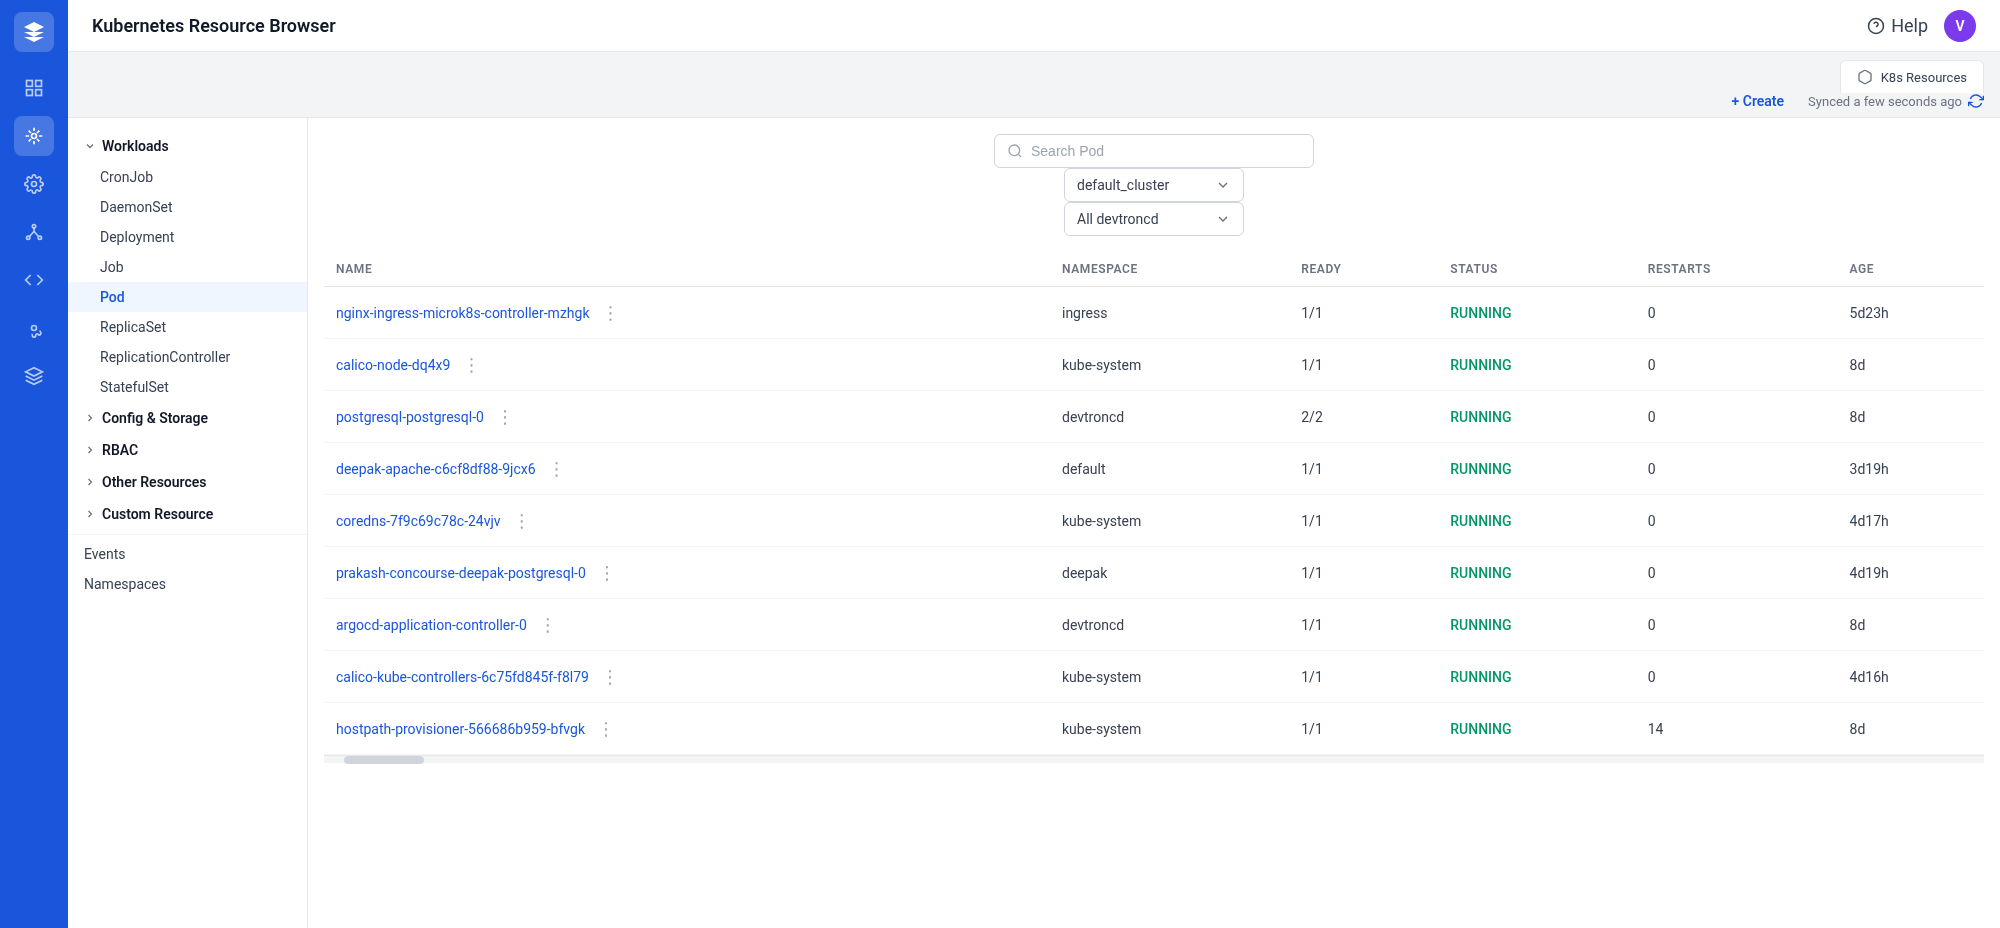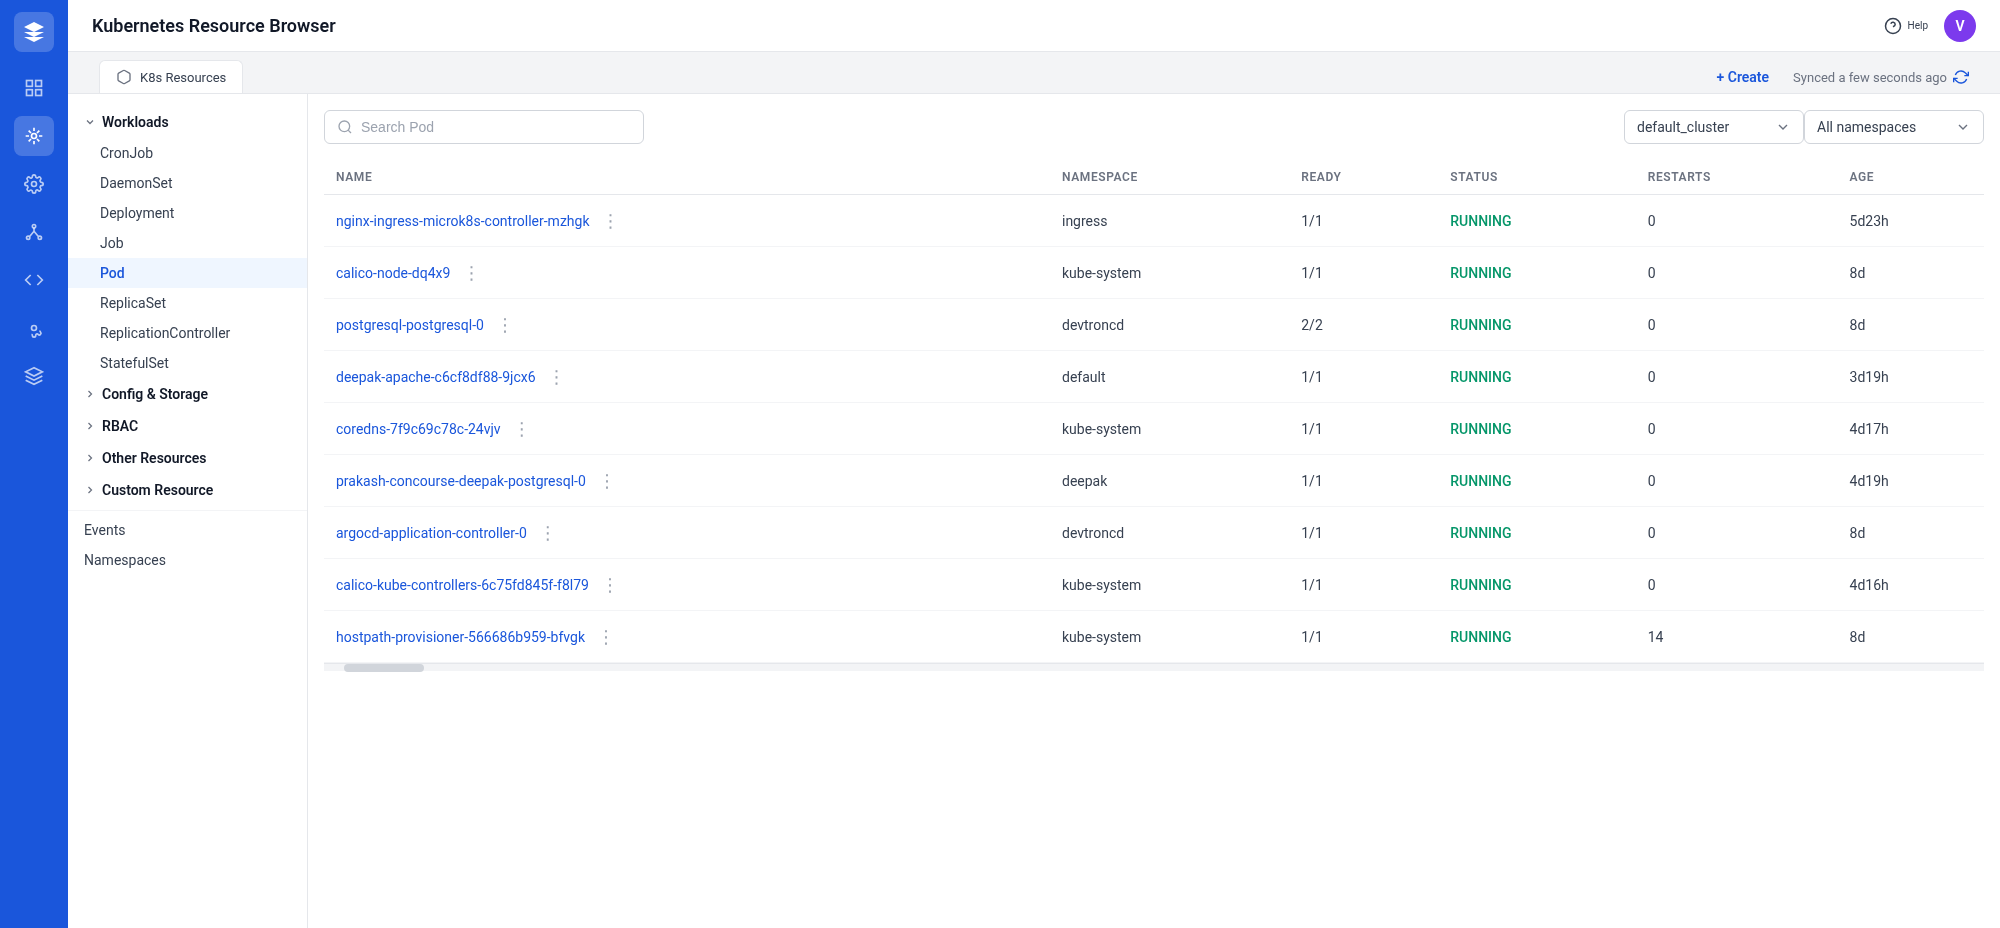--- a/index.html
+++ b/index.html
@@ -49,33 +49,34 @@
       padding: 0 24px;
       height: 52px;
       display: flex;
       align-items: center;
       justify-content: space-between;
       border-bottom: 1px solid #e5e7eb;
       flex-shrink: 0;
     }
     .topbar-title { font-size: 18px; font-weight: 600; color: #111827; }
     .topbar-right { display: flex; align-items: center; gap: 16px; }
-    .help-btn { display: flex; align-items: center; gap: 6px; color: #374151; cursor: pointer; font-size: 10px; }
+    .help-btn { display: flex; align-items: center; gap: 6px; color: #374151; cursor: pointer; font-size: 18px; }
     .help-btn svg { width: 18px; height: 18px; }
     .avatar { width: 32px; height: 32px; border-radius: 50%; background: #7c3aed; display: flex; align-items: center; justify-content: center; color: white; font-weight: 600; font-size: 14px; cursor: pointer; }
 
     
     .tab-bar {
       background: #f3f4f6;
-      padding: 8px 31px 0;
+      padding: 8px 16px 0;
       display: flex;
       border-bottom: 1px solid #e5e7eb;
       flex-shrink: 0;
       justify-content: space-between;
       align-items: flex-end;
+      flex-direction: column;
     }
     .tab {
       background: white;
       border: 1px solid #e5e7eb;
       border-bottom: none;
       padding: 8px 16px;
       border-radius: 6px 6px 0 0;
       cursor: pointer;
       display: flex; align-items: center; gap: 8px;
       font-size: 13px; color: #374151;
@@ -132,20 +133,21 @@
       overflow: auto;
       padding: 16px;
       background: white;
     }
 
     
     .toolbar-row {
       display: flex;
       align-items: center;
       margin-bottom: 16px;
+      flex-direction: column;
     }
     .search-box {
       border: 1px solid #d1d5db;
       border-radius: 6px;
       padding: 8px 12px;
       display: flex;
       align-items: center;
       gap: 8px;
       width: 320px;
     }
@@ -374,21 +376,21 @@
           <input type="text" placeholder="Search Pod" style="">
         </div>
         <div class="spacer"></div>
         <div class="select-box">
           <span>default_cluster</span>
           <svg class="chevron" viewBox="0 0 24 24" fill="none" stroke="currentColor" stroke-width="2">
               <polyline points="6 9 12 15 18 9"></polyline>
             </svg>
         </div>
         <div class="select-box">
-          <span>All namespaces</span>
+          <span>All devtroncd</span>
           <svg class="chevron" viewBox="0 0 24 24" fill="none" stroke="currentColor" stroke-width="2">
               <polyline points="6 9 12 15 18 9"></polyline>
             </svg>
         </div>
       </div>
 
       <table>
         <thead>
           <tr>
             <th>NAME</th>

